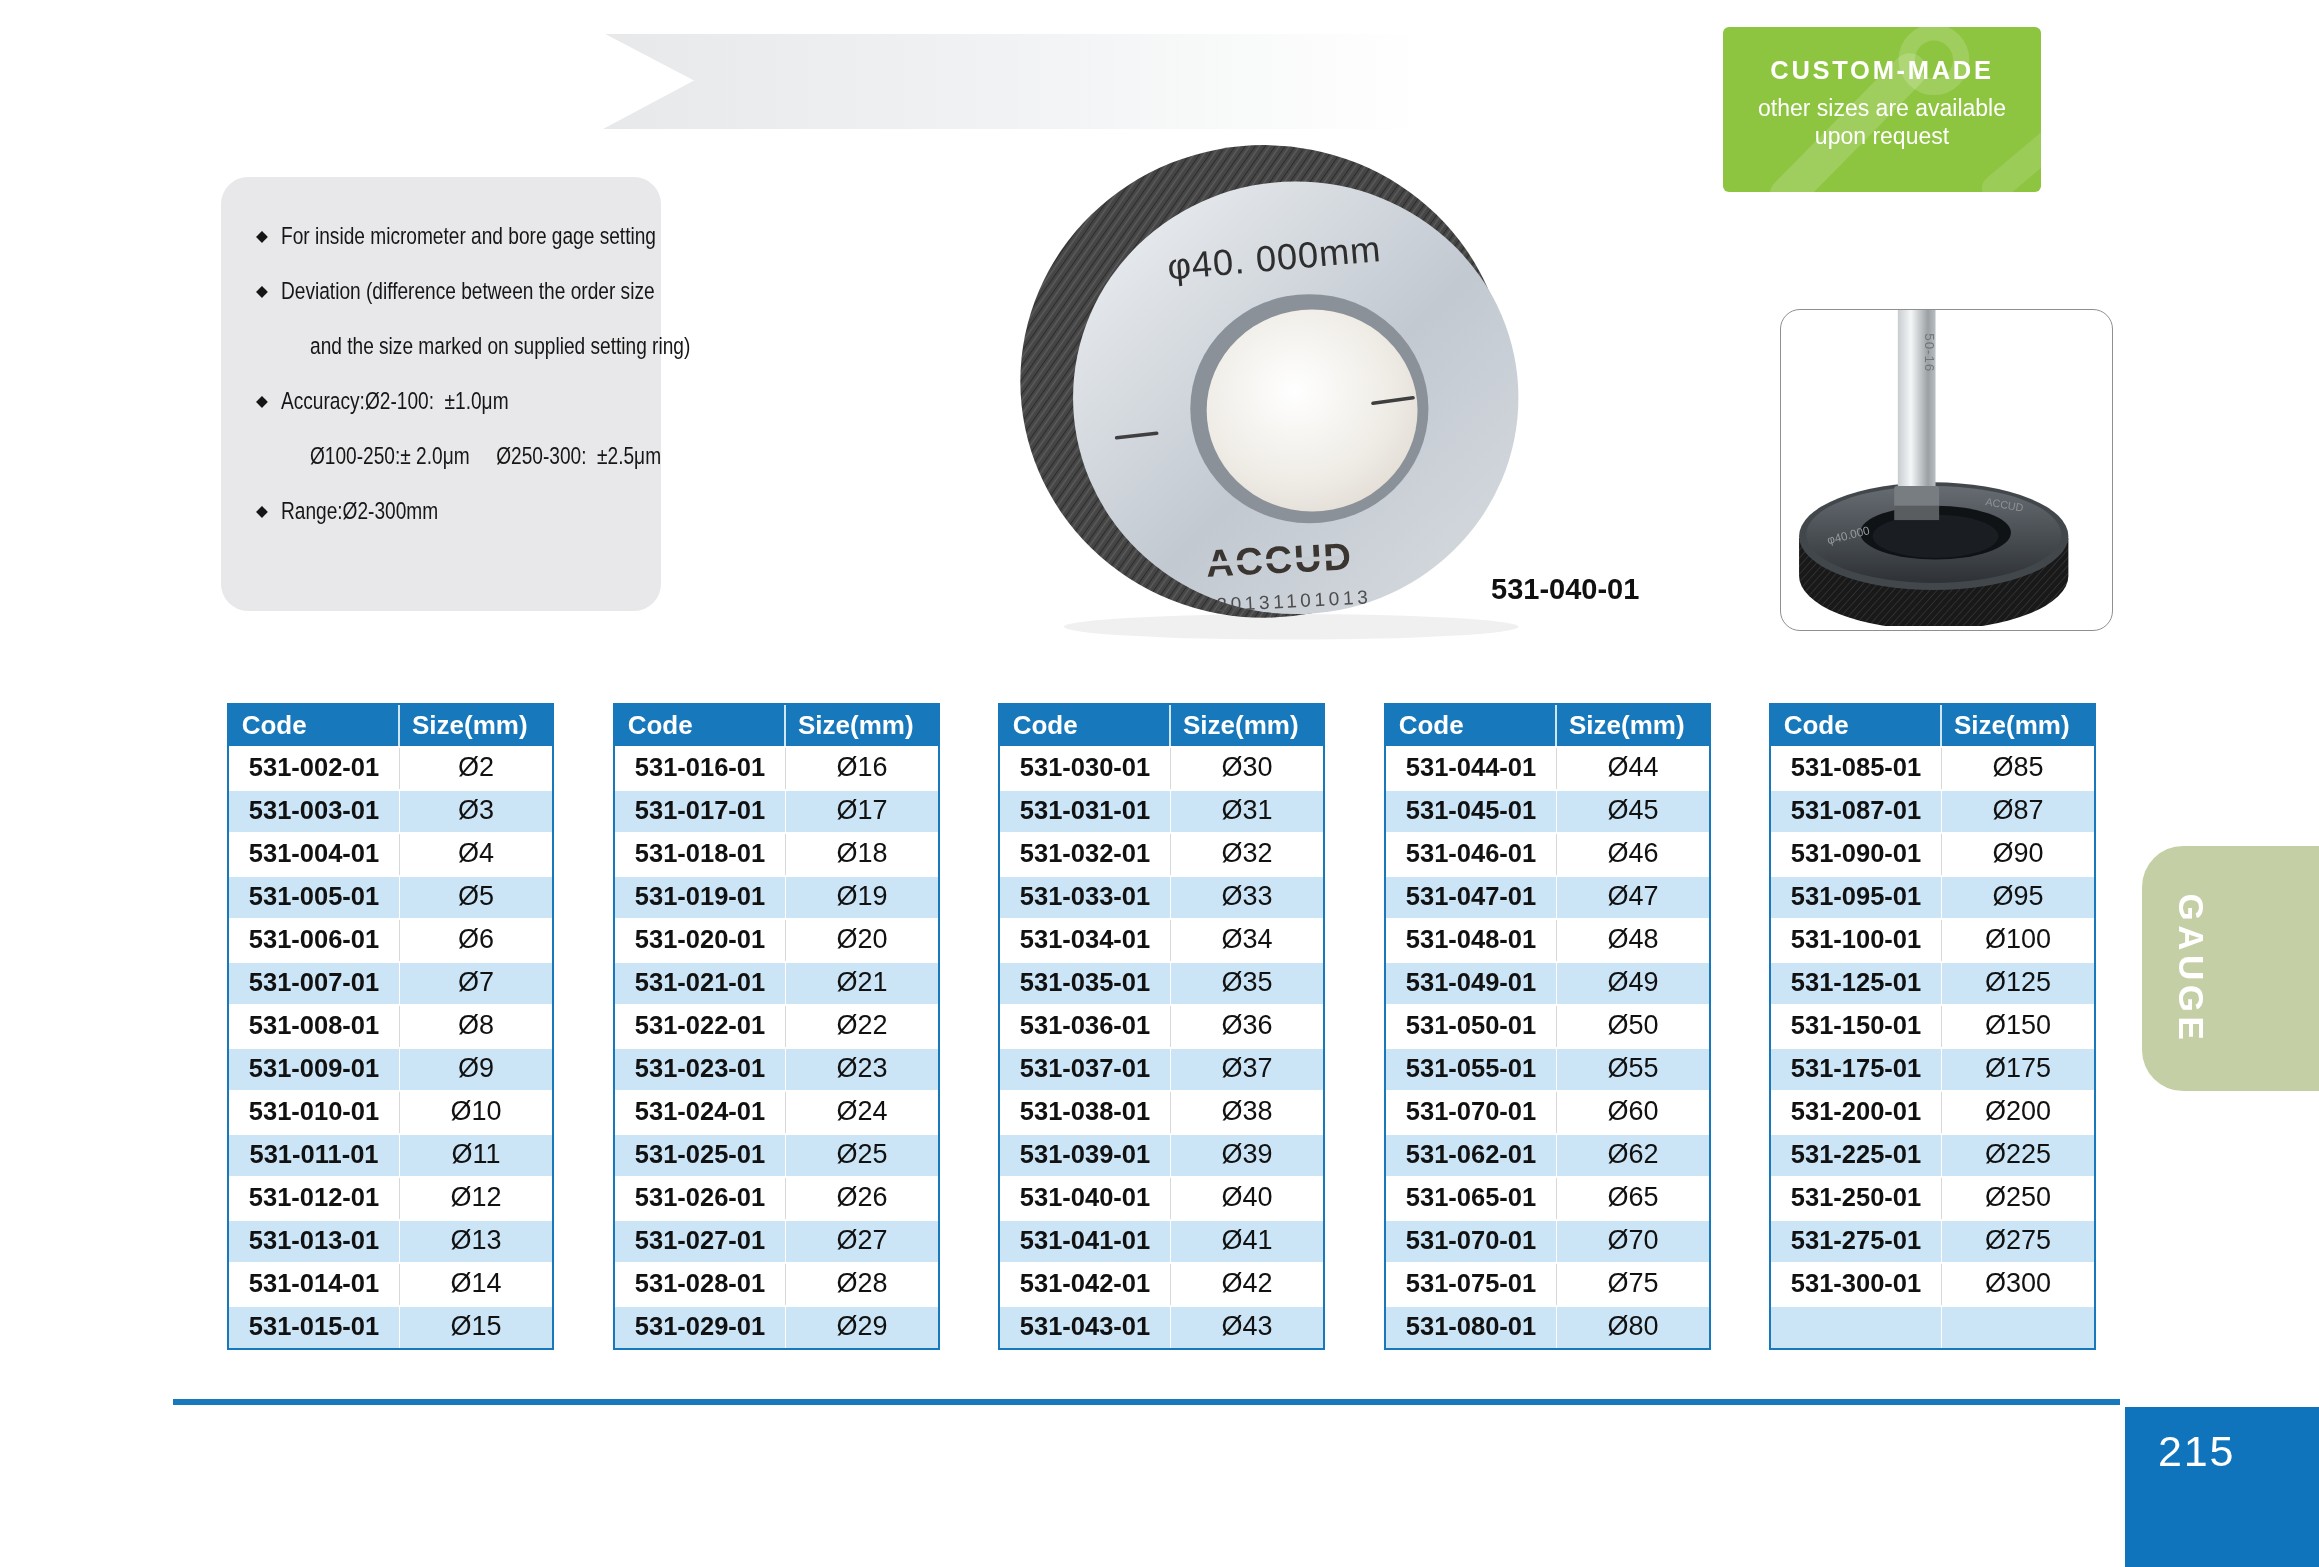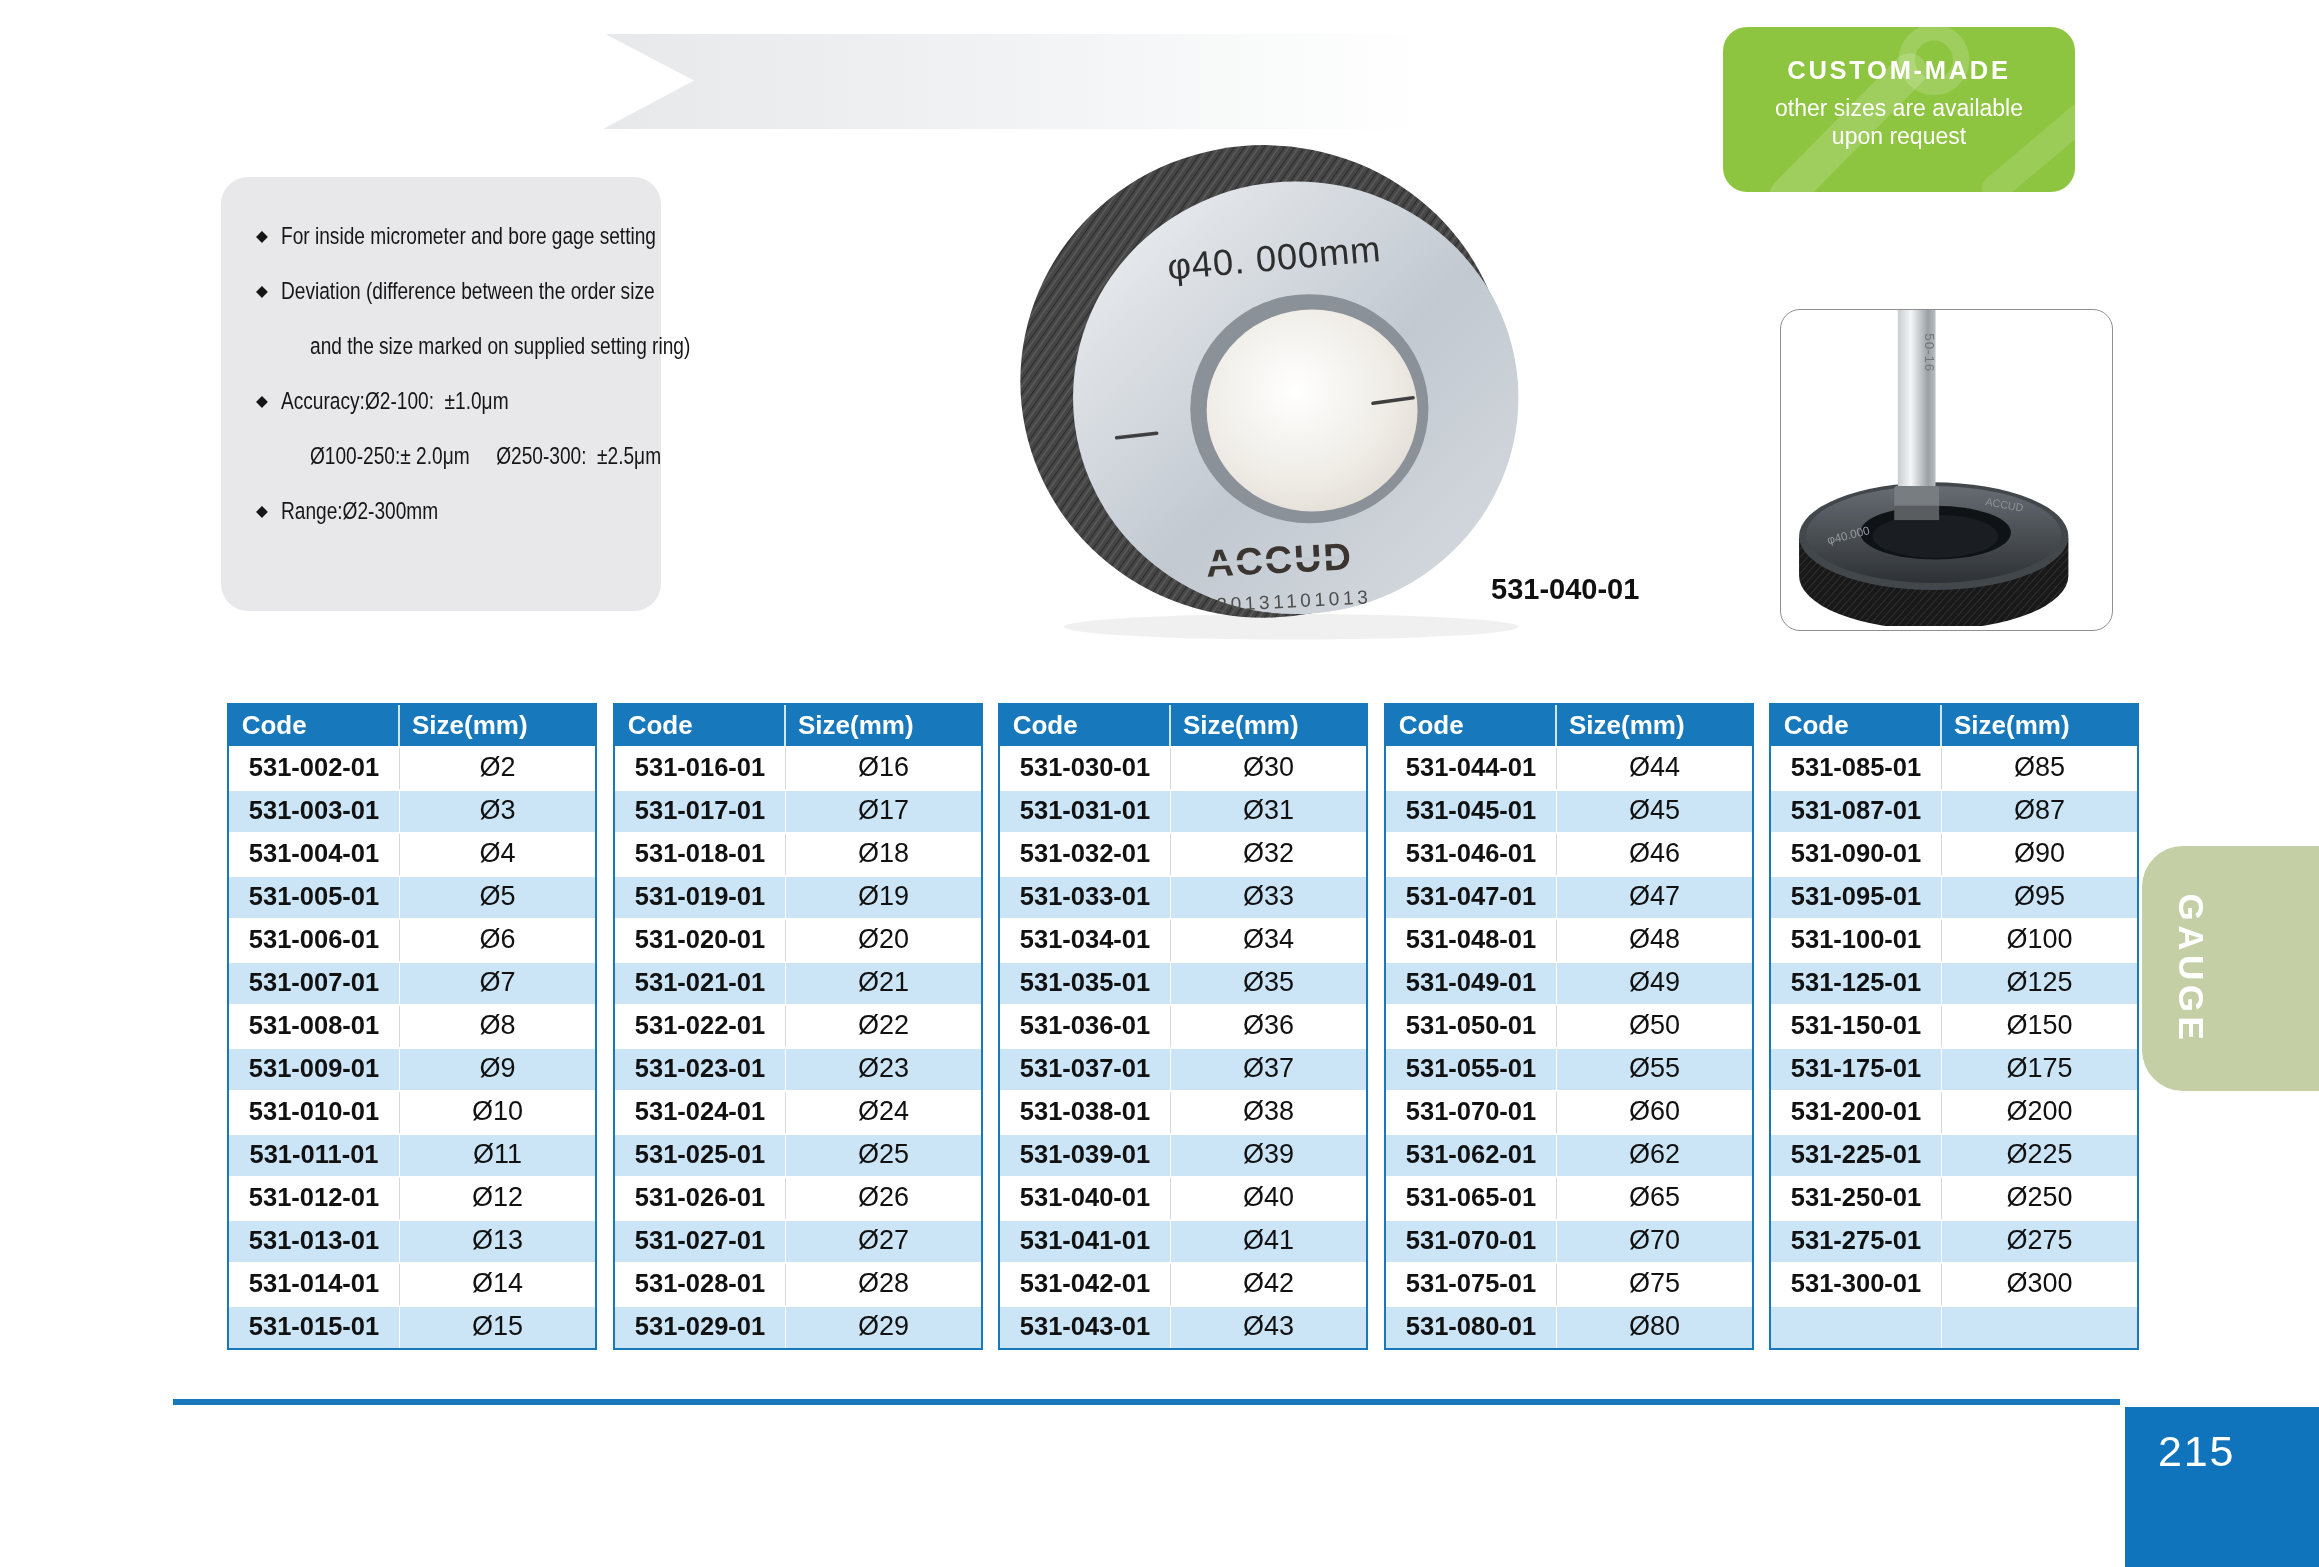--- a/index.html
+++ b/index.html
@@ -12,42 +12,42 @@
   .arrow-halo{position:absolute;left:227px;top:25.5px;width:467px;height:111px;background:#ffffff;
     clip-path:polygon(0 0,362px 0,467px 55px,362px 111px,0 111px);}
   .series-banner{position:absolute;left:227px;top:34px;width:452px;height:95px;box-sizing:border-box;
     background:linear-gradient(100deg,#123e62 0%,#16548a 45%,#1e7cbc 100%);
     clip-path:polygon(0 0,355px 0,452px 47px,355px 95px,0 95px);
     color:#fff;font-weight:bold;font-size:44px;letter-spacing:4.5px;line-height:95px;padding-left:49px;}
   .page-title{position:absolute;left:727px;top:34px;height:95px;line-height:96px;
     font-size:45px;font-weight:bold;color:#241a15;letter-spacing:2.7px;}
 
   
-  .custom-badge{position:absolute;left:1723px;top:27px;width:352px;height:165px;background:#8EC540;
-    border-radius:24px;color:#ffffff;text-align:center;overflow:hidden;}
+  .custom-badge{position:absolute;left:1723px;top:27px;width:318px;height:165px;background:#8EC540;
+    border-radius:6px;color:#ffffff;text-align:center;overflow:hidden;}
   .badge-wm{position:absolute;left:0;top:0;}
   .badge-title{position:relative;margin-top:29px;font-size:25.5px;font-weight:bold;letter-spacing:2.7px;}
   .badge-sub{position:relative;margin-top:9px;font-size:23px;line-height:28px;}
 
   
   .feature-box{position:absolute;left:221px;top:177px;width:440px;height:434px;background:#E8E8EA;
     border-radius:27px;padding-top:31px;box-sizing:border-box;}
   .fline{height:55px;display:flex;align-items:center;padding-left:35px;}
   .fline.cont{padding-left:89px;}
   .diamond{font-size:15.5px;color:#151515;margin-right:12.7px;line-height:1;}
   .ftext{font-size:24.5px;color:#161616;white-space:pre;transform:scaleX(.78);transform-origin:0 50%;}
 
   
   .ring-photo{position:absolute;left:982px;top:136px;}
   .ring-caption{position:absolute;left:1491px;top:573px;font-size:29px;font-weight:bold;color:#101010;}
   .detail-frame{position:absolute;left:1780px;top:309px;width:331px;height:320px;border:1.8px solid #8f8f8f;
     border-radius:20px;background:#fff;overflow:hidden;}
 
   
-  .stable{position:absolute;top:703px;width:370px;background:#fff;border:2.7px solid #1878BC;box-sizing:border-box;}
+  .stable{position:absolute;top:703px;width:327px;background:#fff;border:2.7px solid #1878BC;box-sizing:border-box;}
   .hrow{display:flex;height:41px;background:#1878BC;}
   .hc{color:#fff;font-weight:bold;font-size:26px;line-height:41px;box-sizing:border-box;}
   .hc.code{width:171px;padding-left:12.7px;border-right:2.7px solid #cfe6f7;}
   .hc.size{flex:1;padding-left:12px;}
   .drow{display:flex;height:43px;border-top:2.7px solid #ffffff;box-sizing:border-box;}
   .rows .drow:nth-child(even){background:#CBE5F7;}
   .cell{line-height:39px;text-align:center;box-sizing:border-box;}
   .cell.code{width:171px;font-weight:bold;font-size:25.5px;border-right:1.8px solid #d8d8d8;}
   .rows .drow:nth-child(even) .cell.code{border-right-color:#ffffff;}
   .cell.size{flex:1;font-size:27px;}

